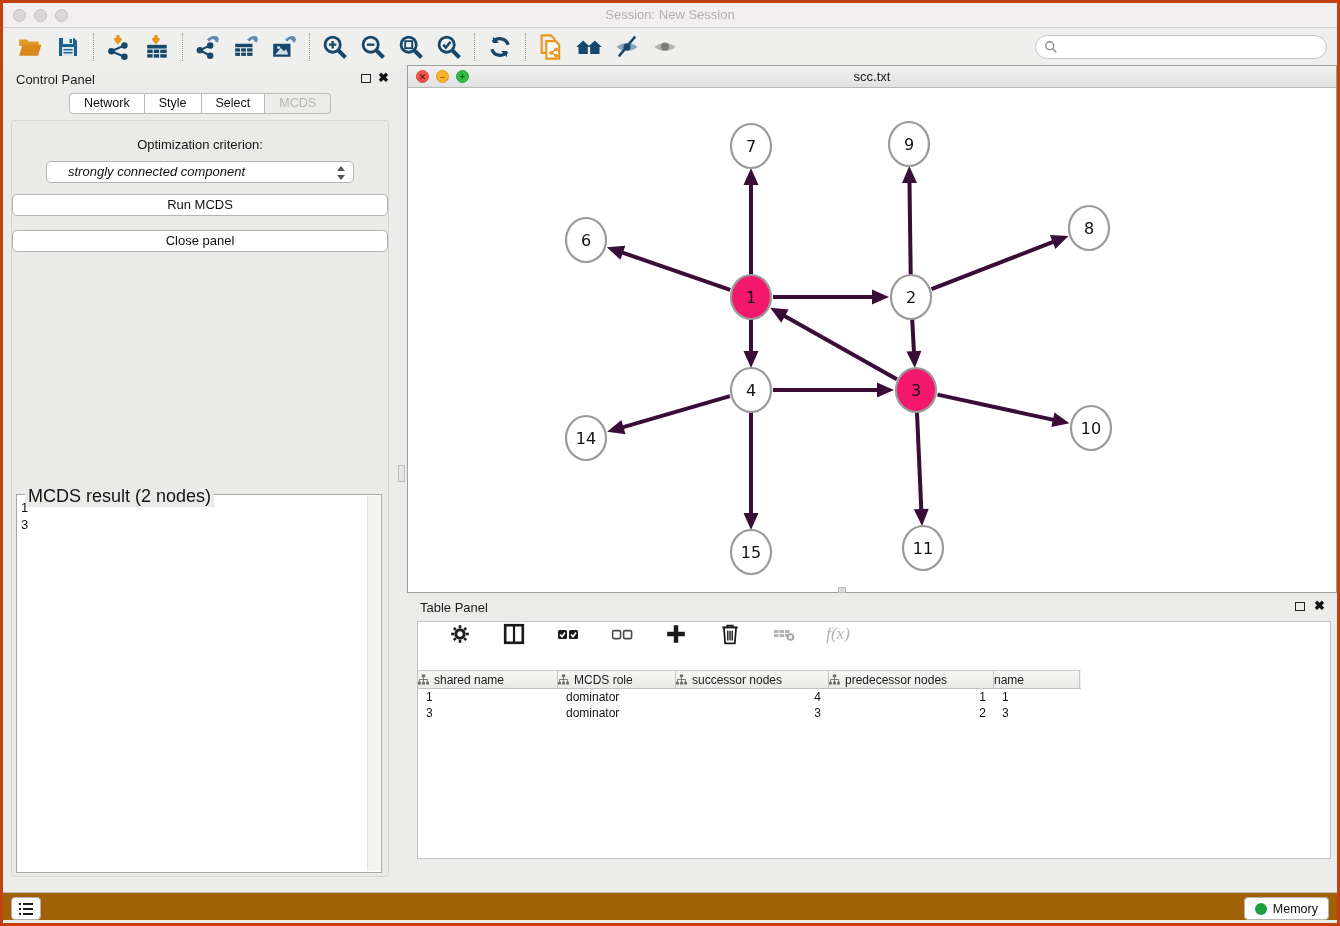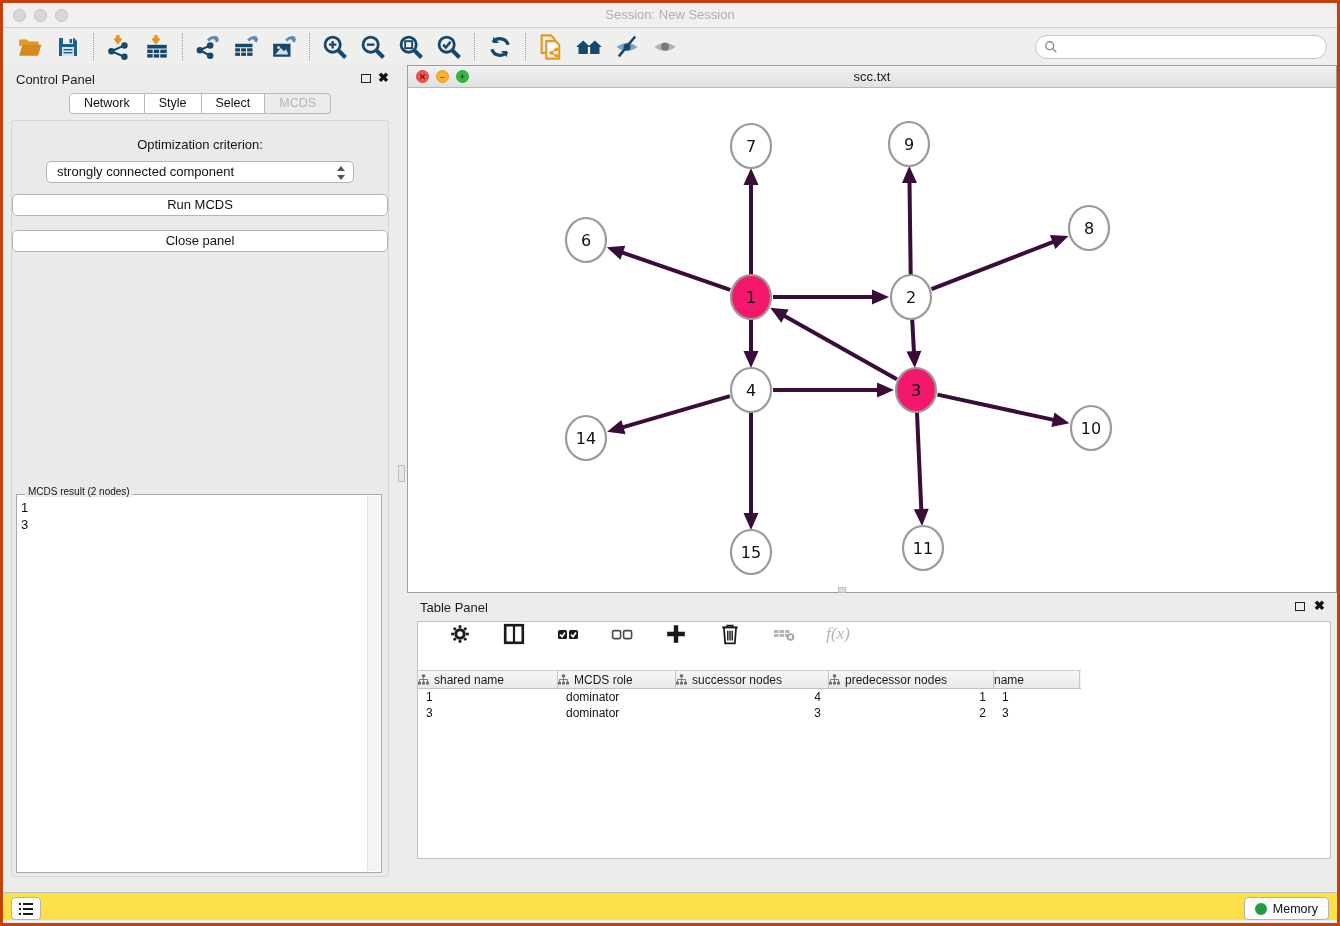--- a/index.html
+++ b/index.html
@@ -40,32 +40,32 @@
     font-size:12.5px; line-height:19px; color:#111; }
   .seg-tab:first-child { border-left:1px solid #b9b9b7; border-radius:4px 0 0 4px; }
   .seg-tab:last-child { border-radius:0 4px 4px 0; }
   .seg-tab.disabled { background:#ececea; color:#b8b6b4; }
   .seg-tab.selected-gray { background:#dcdcda; color:#b0aeac; }
   .cp-content { position:absolute; left:8px; right:8px; top:55px; height:757px;
     background:#eaeae8; border:1px solid #d6d6d4; border-radius:3px; }
   .opt-label { margin-top:16px; text-align:center; font-size:13px; color:#141414; }
   .criterion-select { position:relative; margin:9px auto 0 auto; width:308px; height:22px;
     background:#fff; border:1px solid #b4b4b2; border-radius:5px;
-    font-size:13px; line-height:20px; padding-left:10px; color:#111; }
+    font-size:13px; line-height:20px; padding-left:21px; color:#111;font-style:italic; }
   .stepper { position:absolute; right:7px; top:3px; width:9px; height:16px; }
   .stepper:before, .stepper:after { content:""; position:absolute; left:0; border-left:4.5px solid transparent; border-right:4.5px solid transparent; }
   .stepper:before { top:1px; border-bottom:5px solid #555; }
   .stepper:after  { bottom:1px; border-top:5px solid #555; }
   .btn-row { margin-top:11px; display:flex; justify-content:center; gap:14px;flex-direction:column; }
   .mac-btn { height:22px; padding:0 14px; background:#fff; border:1px solid #b4b4b2; border-radius:5px;
     font-size:13px; line-height:20px; color:#111; font-family:"Liberation Sans", sans-serif; }
   .result-fieldset { position:absolute; left:4px; right:6px; top:373px; bottom:3px;
     border:1px solid #a8a8a6; background:#fff; }
   .result-legend { position:absolute; left:8px; top:-9px; background:#eaeae8; padding:0 3px;
-    font-size:10px; color:#141414; }
+    font-size:18px; color:#141414; }
   .result-text { position:absolute; left:4px; top:4px; right:16px; bottom:2px;
     font-size:13px; line-height:17px; color:#111; white-space:pre-line; overflow:hidden; }
   .result-scroll { position:absolute; right:1px; top:1px; bottom:1px; width:13px;
     background:#f4f4f3; border-left:1px solid #e2e2e0; }
   
   .v-splitter { position:absolute; left:394px; top:62px; width:10px; height:827px; background:#ececea; }
   .v-grip { position:absolute; left:1px; top:400px; width:7px; height:17px;
     background:#e6e6e4; border:1px solid #bdbdbb; }
   
   .network-window { position:absolute; left:404px; top:62px; width:930px; height:528px;
@@ -93,21 +93,21 @@
     background:linear-gradient(#f7f7f6,#e9e9e7);
     border-top:1px solid #cacac8; border-bottom:1px solid #c2c2c0; width:663px; }
   .gh-cell { position:relative; display:flex; align-items:center; justify-content:flex-start;
     gap:5px; border-right:1px solid #c6c6c4; font-size:12px; color:#1a1a1a; }
   .grid-row { display:flex; height:16px; font-size:12px; color:#111; }
   .gr-cell { overflow:hidden; white-space:nowrap; }
   .tp-tabs { position:absolute; left:0; right:0; top:272px; display:flex; justify-content:center; }
   .tp-tabs .seg-tab { font-weight:bold; font-size:12px; padding:0 16px; height:22px; line-height:20px; }
   
   .statusbar { position:absolute; left:0; right:0; top:889px; height:28px;
-    background:#fde047; border-top:1px solid #bcbcba; }
+    background:#a16207; border-top:1px solid #bcbcba; }
   .sb-left-btn { position:absolute; left:8px; top:4px; width:30px; height:23px;
     background:#fdfdfd; border:1px solid #b2b2b0; border-radius:4px;
     display:flex; align-items:center; justify-content:center; }
   .memory-btn { position:absolute; right:8px; top:4px; height:23px;
     background:#fdfdfd; border:1px solid #b2b2b0; border-radius:4px;
     display:flex; align-items:center; gap:6px; padding:0 10px; font-size:12.5px; color:#111; }
   .mem-dot { width:12px; height:12px; border-radius:50%; background:#1e9e3e; }
 </style>
 </head>
 <body>

